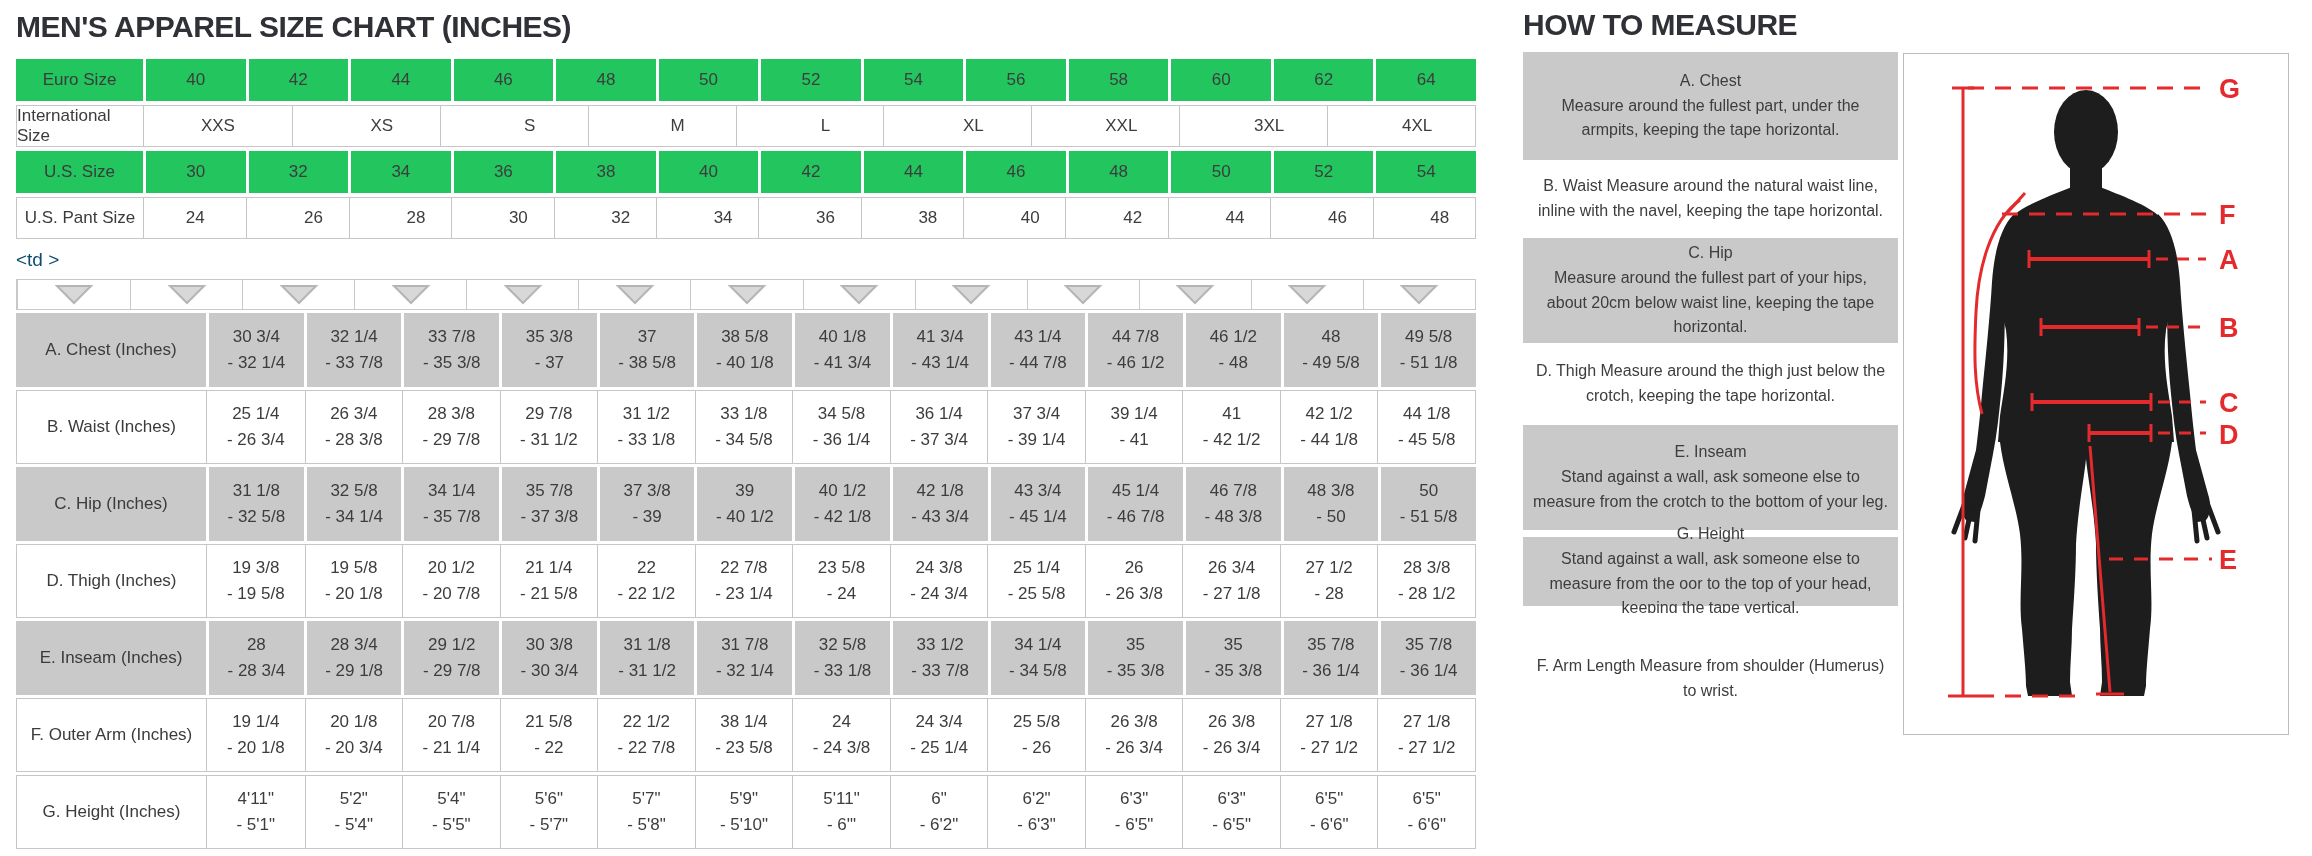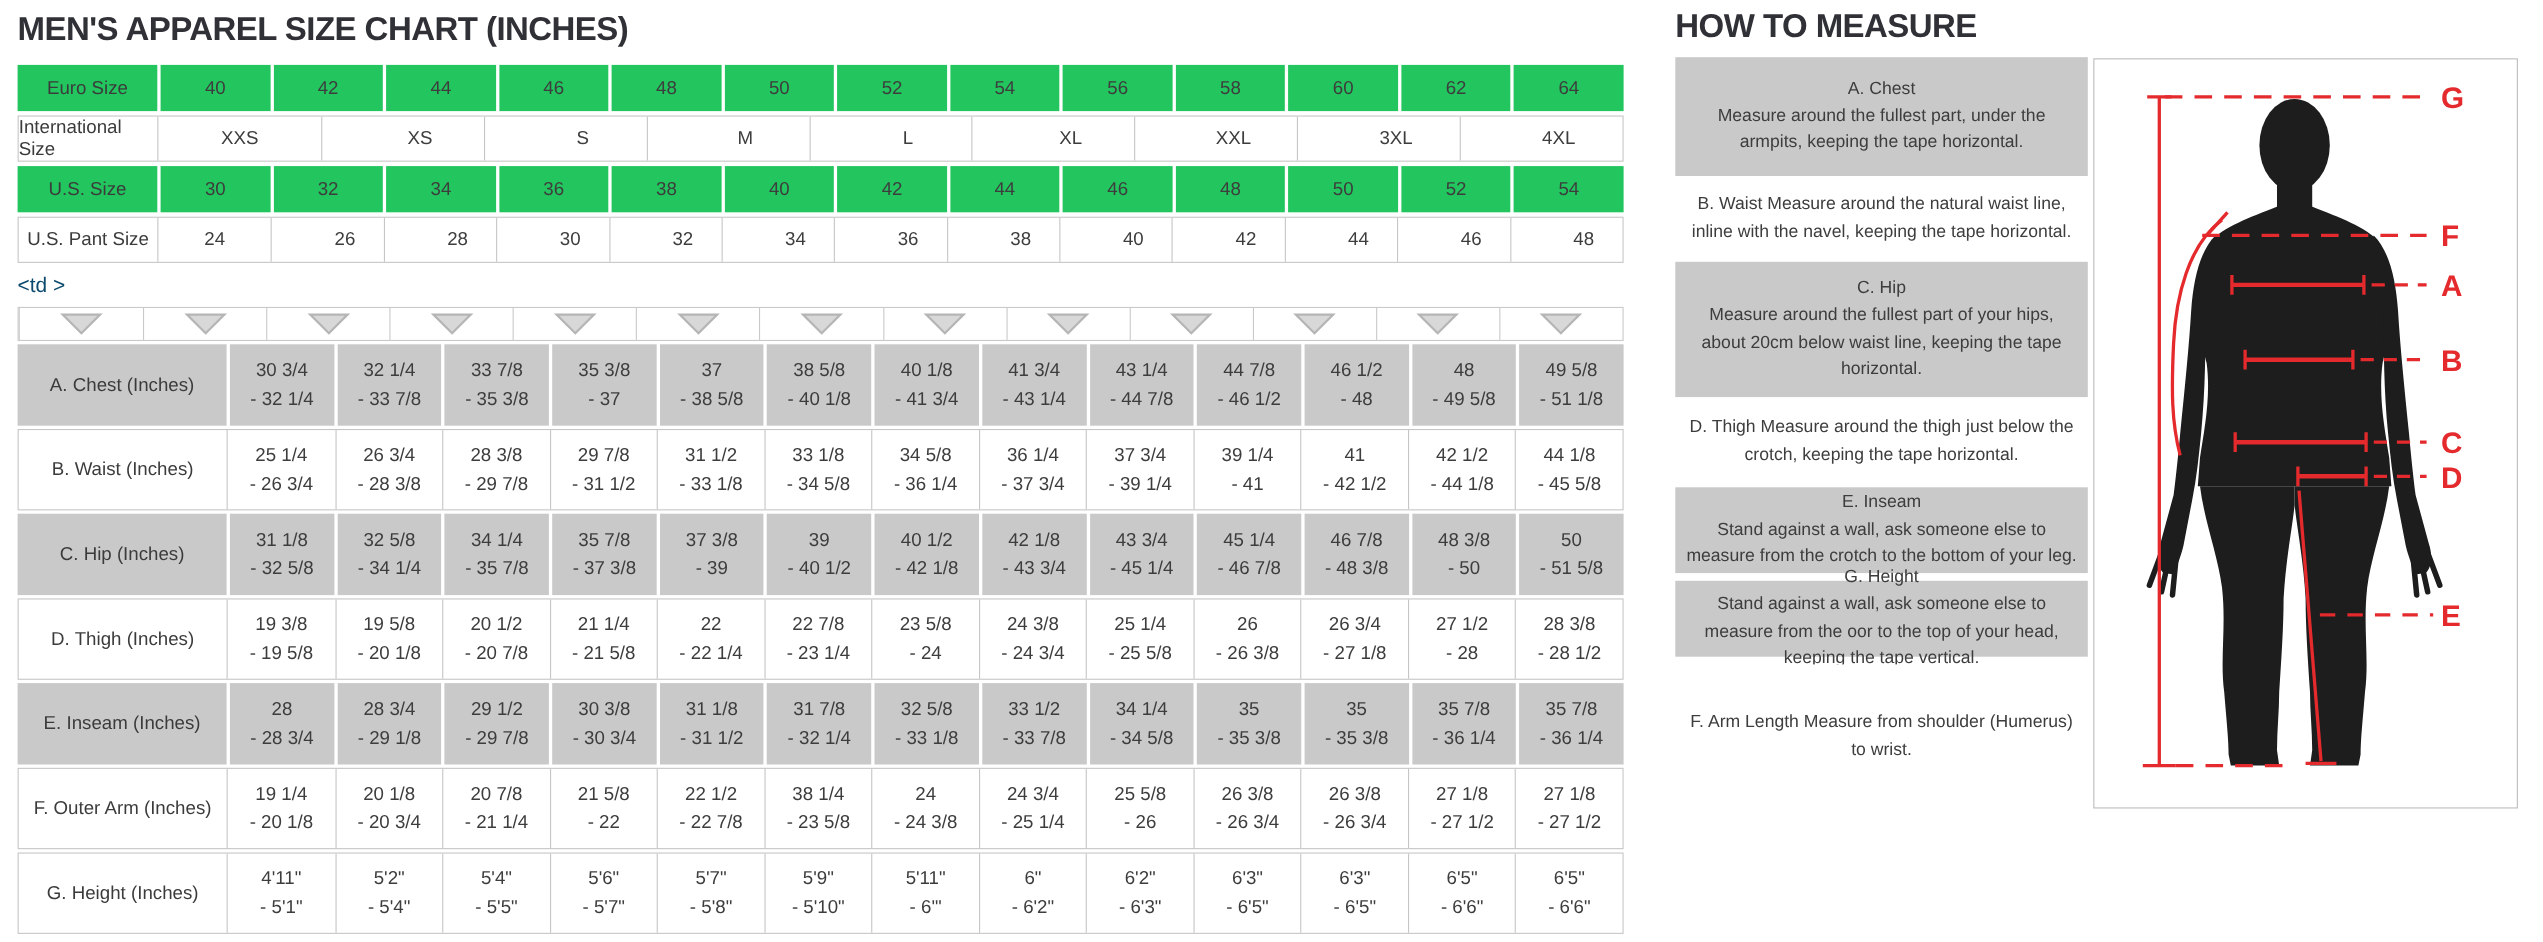--- a/index.html
+++ b/index.html
@@ -60,23 +60,23 @@
   .howto-list { position:absolute; left:1523px; top:52px; width:375px;
     display:flex; flex-direction:column; gap:7px; }
   .how-item {
     display:flex; flex-direction:column; align-items:center; justify-content:center;
     text-align:center; font-size:16px; line-height:1.55; padding:4px 9px; flex:none;
   }
   .how-item.gray { background:#c9c9c9; }
   .how-item.white { background:#ffffff; }
   .how-item:nth-child(1){ height:108px; }
   .how-item:nth-child(2){ height:64px; }
-  .how-item:nth-child(3){ height:123px; }
+  .how-item:nth-child(3){ height:105px; }
   .how-item:nth-child(4){ height:68px; }
-  .how-item:nth-child(5){ height:78px; }
+  .how-item:nth-child(5){ height:105px; }
   .how-item:nth-child(6){ height:69px; }
   .how-item:nth-child(7){ height:131px; }
   .how-heading { font-size:16px; }
 
   .figure-box {
     position:absolute; left:1903px; top:53px; width:386px; height:682px;
     border:1px solid #bcbcbc; background:#fff;
   }
   .figure-box svg { display:block; width:100%; height:100%; }
 </style>
@@ -416,21 +416,21 @@
             <div class="m-cell">
               <div class="m-line">20 1/2</div>
               <div class="m-line">- 20 7/8</div>
             </div>
             <div class="m-cell">
               <div class="m-line">21 1/4</div>
               <div class="m-line">- 21 5/8</div>
             </div>
             <div class="m-cell">
               <div class="m-line">22</div>
-              <div class="m-line">- 22 1/4</div>
+              <div class="m-line">- 22 1/2</div>
             </div>
             <div class="m-cell">
               <div class="m-line">22 7/8</div>
               <div class="m-line">- 23 1/4</div>
             </div>
             <div class="m-cell">
               <div class="m-line">23 5/8</div>
               <div class="m-line">- 24</div>
             </div>
             <div class="m-cell">

